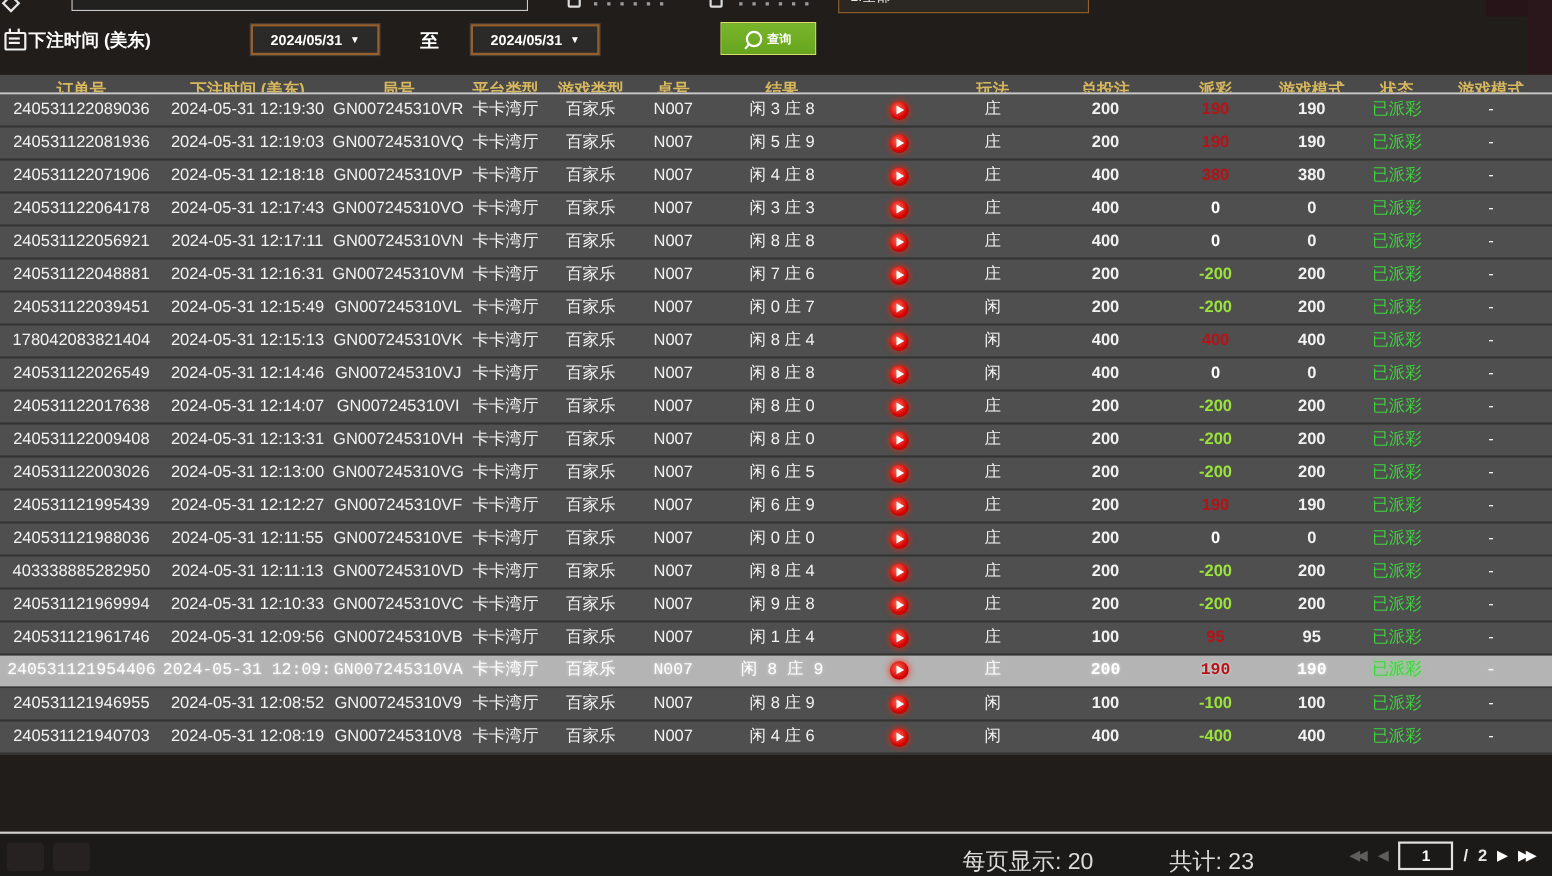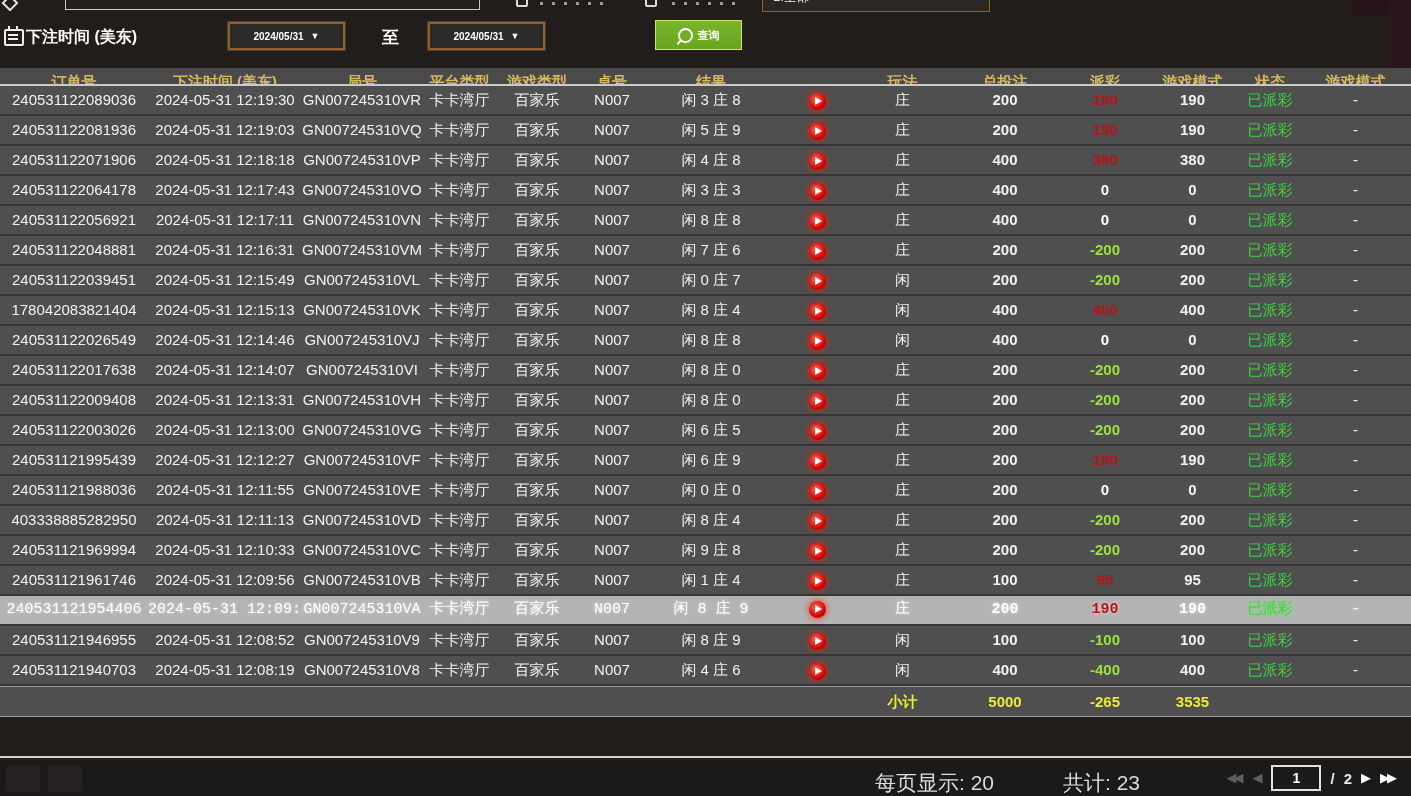--- a/index.html
+++ b/index.html
@@ -21,21 +21,21 @@
   .cut-select .caret{font-size:9px;color:#d8d8d8;}
   .corner-deco{position:absolute;background:#2a171b;}
   
   .filter-row{position:absolute;top:20px;left:0;width:1411px;height:40px;}
   .cal{position:absolute;left:4px;top:9px;width:16px;height:13px;border:2px solid #f0f0f0;border-radius:2px;box-sizing:content-box;}
   .cal::before{content:"";position:absolute;top:-5px;left:2px;width:2px;height:4px;background:#f0f0f0;box-shadow:8px 0 #f0f0f0;}
   .cal::after{content:"";position:absolute;left:2px;top:3px;width:10px;height:2px;background:#f0f0f0;box-shadow:0 4px #f0f0f0;}
   .flabel{position:absolute;left:26px;top:7px;font-size:16px;font-weight:bold;color:#fff;}
   .date-select{position:absolute;top:2px;width:117px;height:28px;background:#2b2a28;border:2px solid var(--date-border,#96602c);
     box-shadow:0 0 0 1px #4a4038;box-sizing:border-box;display:flex;align-items:center;justify-content:center;gap:7px;cursor:pointer;}
-  .date-select .dtxt{font-size:10px;font-weight:bold;color:#fff;}
+  .date-select .dtxt{font-size:13px;font-weight:bold;color:#fff;}
   .date-select .caret{font-size:9px;color:#fff;}
   .to-label{position:absolute;left:382px;top:6px;font-size:17px;font-weight:bold;color:#fff;}
   .query-btn{position:absolute;left:655px;top:0px;width:87px;height:30px;
     background:linear-gradient(#79b62c,var(--btn-green,#68a51f));border:1px solid #d9e06a;box-sizing:border-box;
     display:flex;align-items:center;justify-content:center;gap:5px;cursor:pointer;}
   .query-btn .qtxt{color:#fff;font-size:11px;font-weight:bold;}
   .mag{width:11px;height:11px;border:2px solid #fff;border-radius:50%;position:relative;display:inline-block;}
   .mag::after{content:"";position:absolute;width:2px;height:5px;background:#fff;left:-2px;top:10px;transform:rotate(40deg);}
   
   .bet-table{position:absolute;top:68px;left:0;width:1411px;}
@@ -438,36 +438,20 @@
         <div class="c">N007</div>
         <div class="c">闲 4 庄 6</div>
         <div class="c"><span class="replay"></span></div>
         <div class="c">闲</div>
         <div class="c num">400</div>
         <div class="c num neg">-400</div>
         <div class="c num">400</div>
         <div class="c status">已派彩</div>
         <div class="c mode">-</div>
       </div>
-      <div class="sum-row grid">
-        <div class="c"></div>
-        <div class="c"></div>
-        <div class="c"></div>
-        <div class="c"></div>
-        <div class="c"></div>
-        <div class="c"></div>
-        <div class="c"></div>
-        <div class="c"></div>
-        <div class="c">小计</div>
-        <div class="c">5000</div>
-        <div class="c">-265</div>
-        <div class="c">3535</div>
-        <div class="c"></div>
-        <div class="c"></div>
-      </div>
     </div>
 </div>
 <div class="table-edge"></div>
 
 <div class="footer">
   <div class="foot-deco" style="left:6px;top:6px;width:34px;height:26px;"></div>
   <div class="foot-deco" style="left:48px;top:6px;width:34px;height:26px;"></div>
   <span class="f-item" style="left:875px;">
     <span>每页显示:</span> <span>20</span>
   </span>

